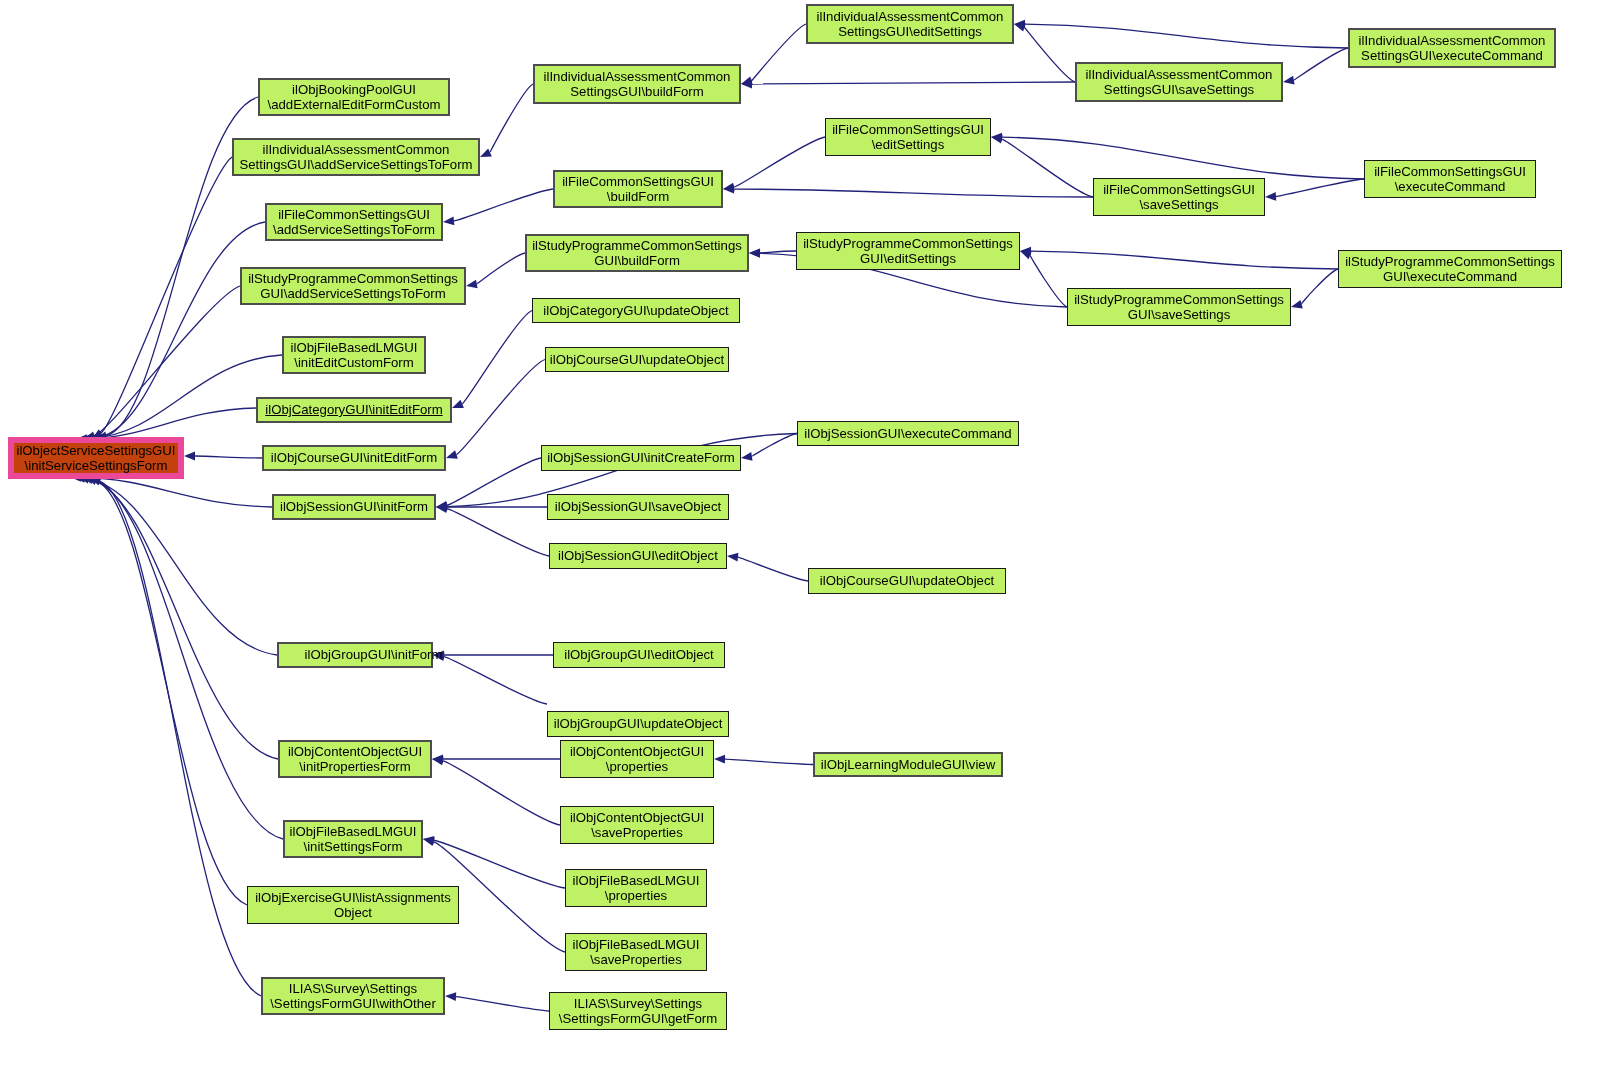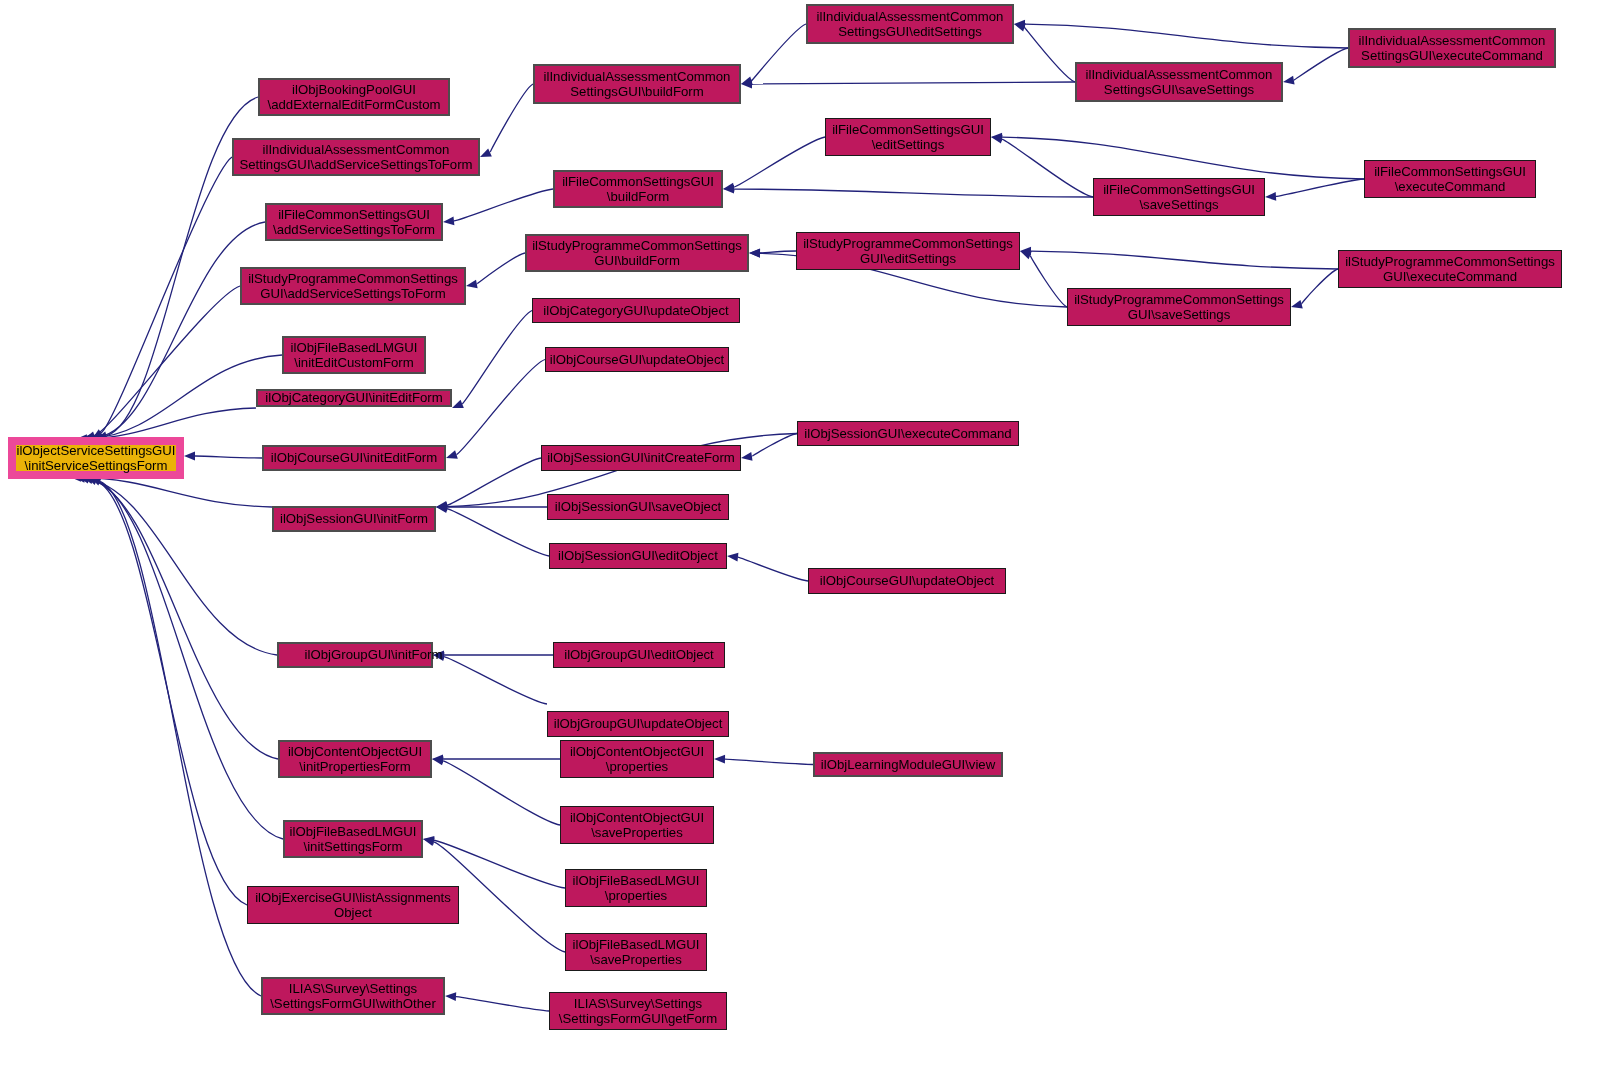--- a/index.html
+++ b/index.html
@@ -1,24 +1,24 @@
 <!DOCTYPE html>
 <html><head>
 <meta charset="utf-8">
 <style>
   html,body{margin:0;padding:0;background:#ffffff;}
   #canvas{position:relative;width:1612px;height:1071px;background:#ffffff;
           font-family:"Liberation Sans","DejaVu Sans",sans-serif;overflow:hidden;}
   #edges{position:absolute;left:0;top:0;width:1612px;height:1071px;pointer-events:none;}
-  .node{position:absolute;box-sizing:border-box;background:#be185d;
+  .node{position:absolute;box-sizing:border-box;background:#bef264;
         border:1px solid #1a1a1a;display:flex;align-items:center;justify-content:center;
         text-align:center;color:#000000;font-size:13.2px;line-height:15.5px;
         white-space:pre-line;padding:1px 3px;}
   .node.thick{border:2px solid #4d4d4d;}
-  .node.root{background:#eab308;border:8px solid #ec4899;}
+  .node.root{background:#c2410c;border:6px solid #ec4899;}
 </style>
 </head>
 <body>
 
 <div id="canvas">
   <svg id="edges" viewBox="0 0 1612 1071" xmlns="http://www.w3.org/2000/svg">
       <path d="M 258 97 C 189.96 117.52, 164.04000000000002 418.48, 106.53147706819301 435.8238402492751" fill="none" stroke="#22227a" stroke-width="1.3"></path>
       <polygon points="96,439 105.26101316790306,431.6112494219979 107.80194096848297,440.03643107655233" fill="#22227a"></polygon>
       <path d="M 232 157 C 206.8 173.92, 117.2 422.08, 101.13243243980202 432.8682239332758" fill="none" stroke="#22227a" stroke-width="1.3"></path>
       <polygon points="92,439 98.67972201311233,429.21525095735495 103.58514286649171,436.5211969091966" fill="#22227a"></polygon>
@@ -143,25 +143,25 @@
       <div class="node thick" style="left: 258px; top: 78px; width: 192px; height: 38px;">ilObjBookingPoolGUI
 \addExternalEditFormCustom</div>
       <div class="node thick" style="left: 232px; top: 138px; width: 248px; height: 38px;">ilIndividualAssessmentCommon
 SettingsGUI\addServiceSettingsToForm</div>
       <div class="node thick" style="left: 265px; top: 203px; width: 178px; height: 38px;">ilFileCommonSettingsGUI
 \addServiceSettingsToForm</div>
       <div class="node thick" style="left: 240px; top: 267px; width: 226px; height: 38px;">ilStudyProgrammeCommonSettings
 GUI\addServiceSettingsToForm</div>
       <div class="node thick" style="left: 282px; top: 336px; width: 144px; height: 38px;">ilObjFileBasedLMGUI
 \initEditCustomForm</div>
-      <div class="node thick" style="left: 256px; top: 389px; width: 196px; height: 18px;">ilObjCategoryGUI\initEditForm</div>
+      <div class="node thick" style="left: 256px; top: 397px; width: 196px; height: 26px; text-decoration: underline;">ilObjCategoryGUI\initEditForm</div>
       <div class="node" style="left: 532px; top: 298px; width: 208px; height: 25px;">ilObjCategoryGUI\updateObject</div>
       <div class="node thick" style="left: 262px; top: 445px; width: 184px; height: 26px;">ilObjCourseGUI\initEditForm</div>
       <div class="node" style="left: 545px; top: 347px; width: 184px; height: 25px;">ilObjCourseGUI\updateObject</div>
-      <div class="node thick" style="left: 272px; top: 506px; width: 164px; height: 26px;">ilObjSessionGUI\initForm</div>
+      <div class="node thick" style="left: 272px; top: 494px; width: 164px; height: 26px;">ilObjSessionGUI\initForm</div>
       <div class="node" style="left: 541px; top: 445px; width: 200px; height: 26px;">ilObjSessionGUI\initCreateForm</div>
       <div class="node" style="left: 797px; top: 421px; width: 222px; height: 25px;">ilObjSessionGUI\executeCommand</div>
       <div class="node" style="left: 547px; top: 494px; width: 182px; height: 26px;">ilObjSessionGUI\saveObject</div>
       <div class="node" style="left: 549px; top: 543px; width: 178px; height: 26px;">ilObjSessionGUI\editObject</div>
       <div class="node" style="left: 808px; top: 568px; width: 198px; height: 26px;">ilObjCourseGUI\updateObject</div>
       <div class="node thick" style="left: 277px; top: 642px; width: 156px; height: 26px; padding-left: 40px;">ilObjGroupGUI\initForm</div>
       <div class="node" style="left: 553px; top: 642px; width: 172px; height: 26px;">ilObjGroupGUI\editObject</div>
       <div class="node" style="left: 547px; top: 691px; width: 182px; height: 26px; margin-top: 20px;">ilObjGroupGUI\updateObject</div>
       <div class="node thick" style="left: 278px; top: 740px; width: 154px; height: 38px;">ilObjContentObjectGUI
 \initPropertiesForm</div>

